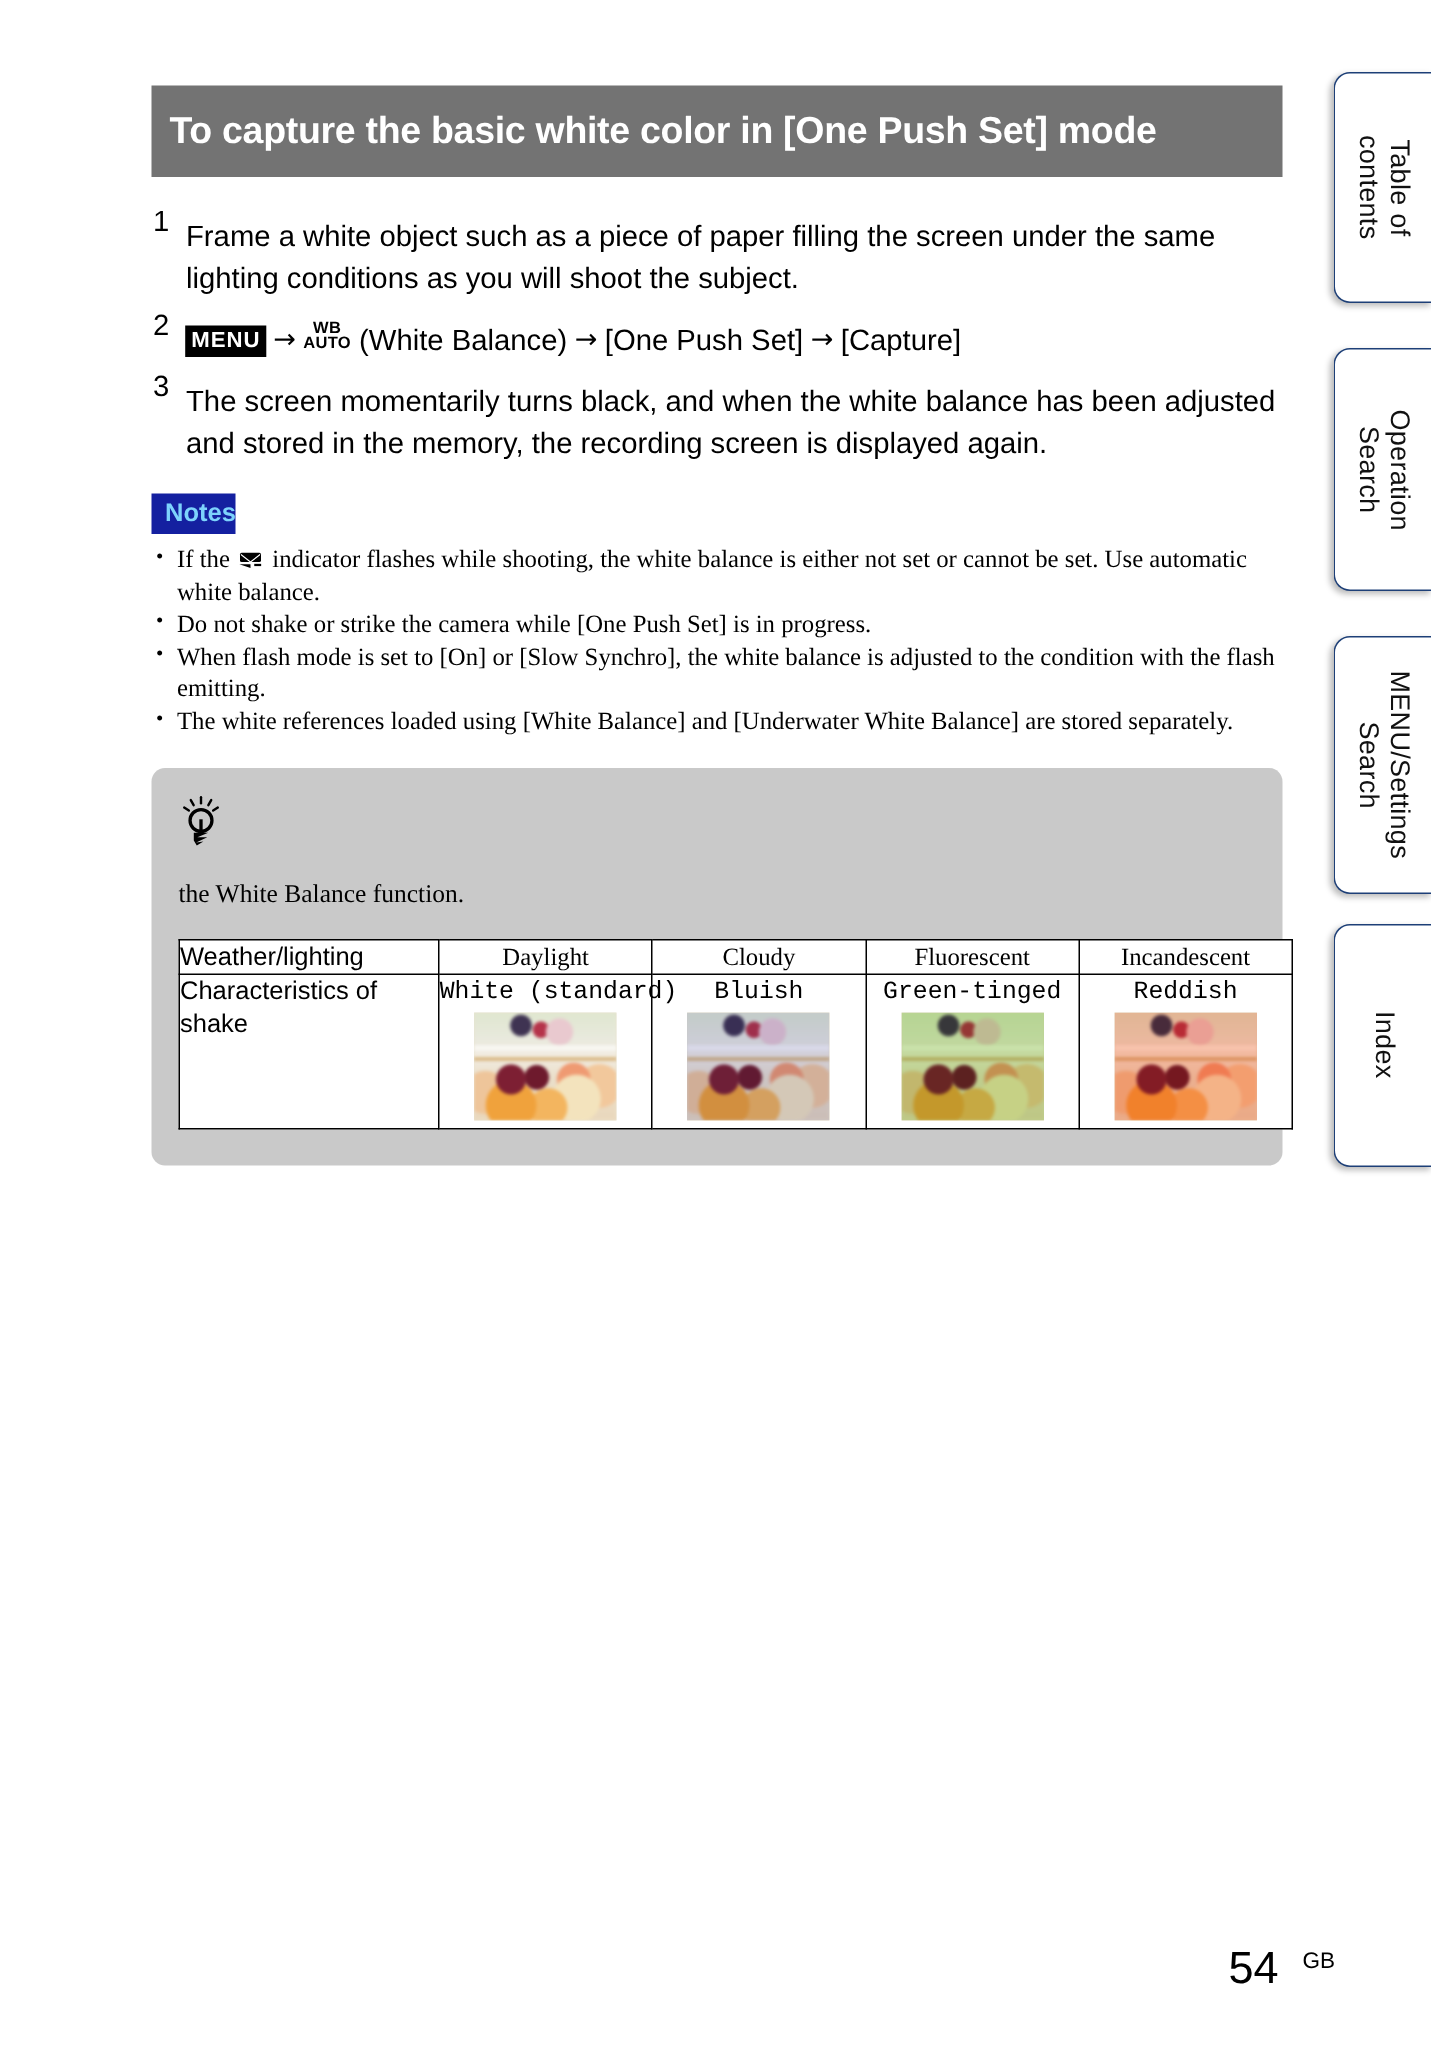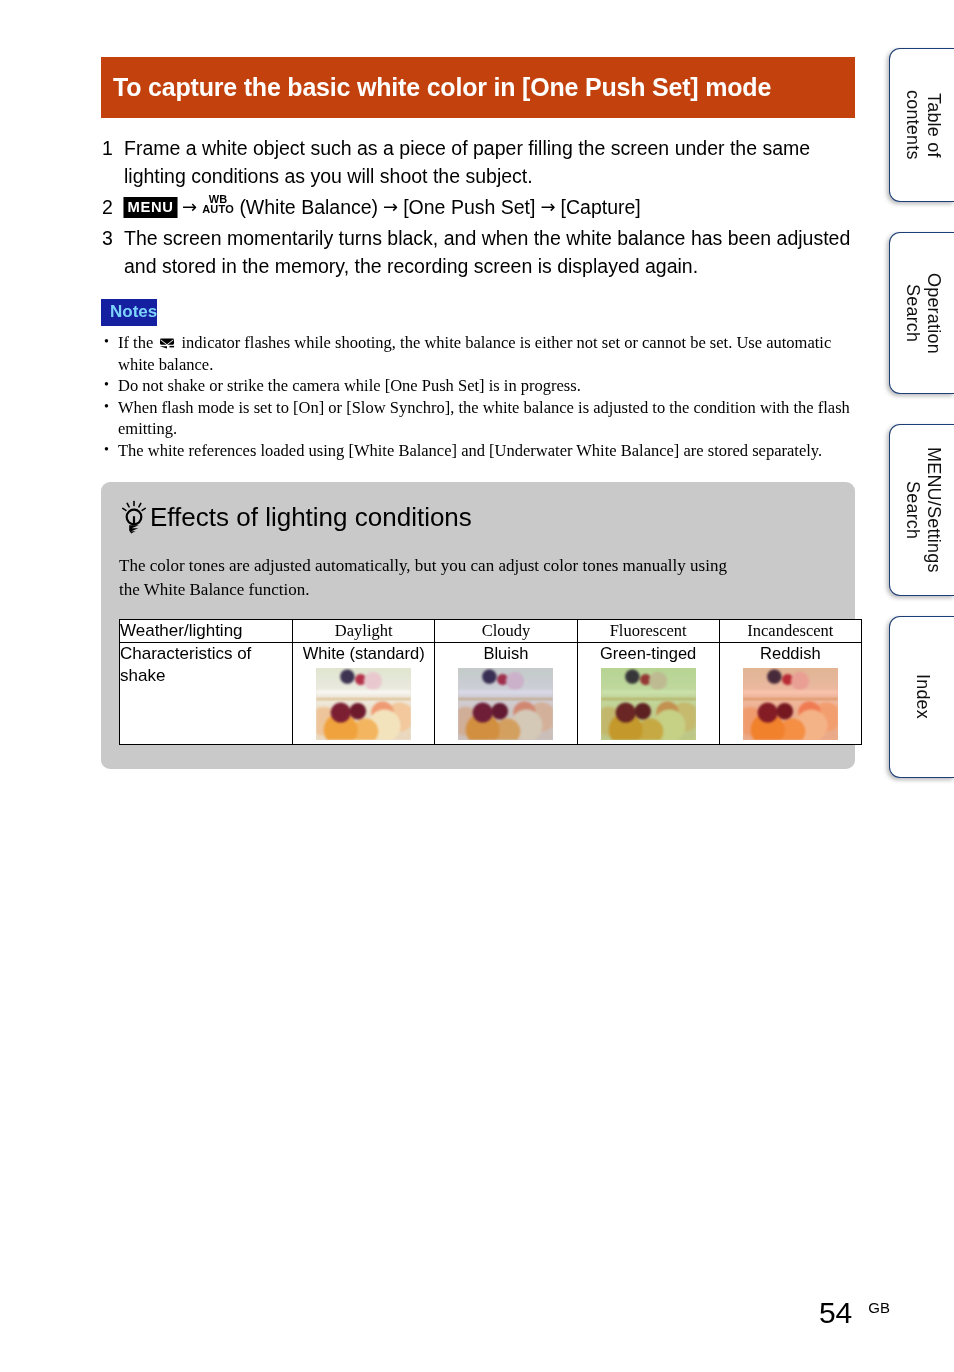--- a/index.html
+++ b/index.html
@@ -25,21 +25,21 @@
   
   #content {
     position: absolute;
     left: 101px;
     top: 0;
     width: 754px;
   }
 
   
   .section-header {
-    background: #c2410c;
+    background: #737373;
     color: #ffffff;
     font-family: "Liberation Sans", sans-serif;
     font-weight: bold;
     font-size: 25px;
     line-height: 34px;
     padding: 13px 27px 14px 12px;
     margin-top: 57px;
     letter-spacing: -0.2px;
   }
 
@@ -57,20 +57,21 @@
     margin-bottom: 3px;
   }
   .step-num {
     width: 22px;
     flex: 0 0 22px;
     text-align: left;
     padding-left: 1px;
   }
   .step-body {
     flex: 1 1 auto;
+    margin-top: 10px;
   }
 
   
   .menu-glyph {
     display: inline-block;
     background: #000000;
     color: #ffffff;
     font-family: "Liberation Sans", sans-serif;
     font-weight: bold;
     font-size: 14.5px;
@@ -204,21 +205,21 @@
     font-size: 16.5px;
     line-height: 22px;
     padding: 5px 4px 5px 4px;
     text-align: center;
   }
   td.img-cell {
     text-align: center;
     padding: 4px 4px 9px 4px;
   }
   .cell-caption {
-    font-family: Liberation Sans, sans-serif;
+    font-family: Liberation Mono, monospace;
     font-size: 16.5px;
     line-height: 21px;
     color: #000;
     margin-bottom: 4px;
     white-space: nowrap;
   }
   .col-label { width: 168px; }
   .col-item  { width: 138px; }
 
   
@@ -368,25 +369,23 @@
               <line x1="8.2" y1="3.4" x2="10.1" y2="6.8"></line>
               <line x1="21.8" y1="3.4" x2="19.9" y2="6.8"></line>
               <line x1="3.8" y1="8.4" x2="6.9" y2="10.4"></line>
               <line x1="26.2" y1="8.4" x2="23.1" y2="10.4"></line>
             </g>
             <circle cx="15" cy="17" r="7.3" fill="none" stroke="#000" stroke-width="2.2"></circle>
             <rect x="13.9" y="16.2" width="2.2" height="8" fill="#000"></rect>
             <path d="M10.2 25.2 L19.8 25.2 L12.6 28.2 L19.2 28.2 L11.8 31.6 L16.6 31.0 L12.2 33.6 L10.2 30.4 Z" fill="#000"></path>
           </svg>
         </span>
-        <span>Effects of lighting conditions</span>
       </div>
 
       <div class="tip-para">
-        <div>The color tones are adjusted automatically, but you can adjust color tones manually using</div>
         <div>the White Balance function.</div>
       </div>
 
       <table class="wb-table">
         <colgroup>
           <col class="col-label">
             <col class="col-item">
             <col class="col-item">
             <col class="col-item">
             <col class="col-item">

